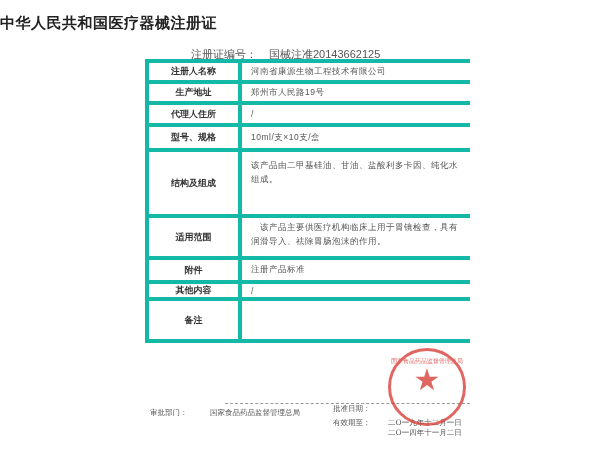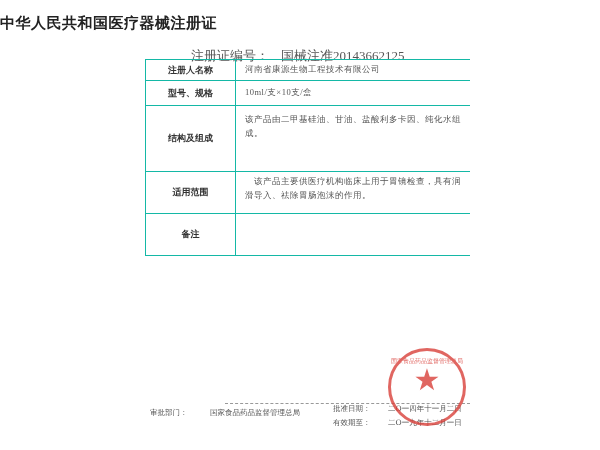--- a/index.html
+++ b/index.html
@@ -1,26 +1,26 @@
 <!DOCTYPE html>
 <html><head>
 <meta charset="utf-8">
 <style>
   html, body { margin:0; padding:0; }
   body { width:600px; height:450px; background:#ffffff; position:relative; overflow:hidden;
          font-family:"DejaVu Sans", sans-serif; color:#333; }
   .title { position:absolute; left:0; top:14px; width:600px; text-align:left;
            font-size:15px; font-weight:bold; color:#222; letter-spacing:0.5px; }
-  .regno { position:absolute; left:191px; top:47px; font-size:13px; color:#555;
-           font-family:Liberation Serif, serif; }
+  .regno { position:absolute; left:191px; top:47px; font-size:11px; color:#555;
+           font-family:Liberation Sans, sans-serif; }
   .regno .lbl { margin-right:12px; }
   table.cert { position:absolute; left:145px; top:59px; width:325px; border-collapse:collapse; }
-  table.cert td { border:1px solid #14b8a6; padding:0; font-size:9px; }
+  table.cert td { border:4px solid #14b8a6; padding:0; font-size:9px; }
   table.cert td.k { width:89px; text-align:center; font-weight:bold; color:#333; }
-  table.cert td.v { padding-left:9px; font-family:Liberation Serif, serif; color:#555; font-size:8.5px;
+  table.cert td.v { padding-left:9px; font-family:Liberation Sans, sans-serif; color:#555; font-size:8.5px;
                     border-right:none; letter-spacing:0.5px; }
   table.cert td.v.top { vertical-align:top; padding-top:6px; line-height:14px; padding-right:4px; }
   .footer { position:absolute; top:408px; font-size:7.5px; color:#555; font-family:"DejaVu Serif", serif; }
   .dash { position:absolute; left:225px; top:403px; width:245px; border-top:1px dashed #999; }
   .seal { position:absolute; left:388px; top:348px; width:72px; height:72px; border-radius:50%;
           border:3px solid #d9403a; opacity:0.8; }
   .seal-star { position:absolute; left:0; top:14px; width:72px; text-align:center;
                font-size:30px; color:#d9403a; line-height:30px; }
   .seal-text { position:absolute; left:0; top:6px; width:72px; text-align:center;
                font-size:6px; color:#d9403a; }
@@ -32,45 +32,61 @@
 <div class="regno">
   <span class="lbl">注册证编号：</span><span>国械注准20143662125</span>
 </div>
 
 <table class="cert">
   <tbody>
       <tr style="height:21px">
     <td class="k">注册人名称</td>
     <td class="v">河南省康源生物工程技术有限公司</td>
   </tr>
+  <tr style="height:21px">
+    <td class="k">生产地址</td>
+    <td class="v">郑州市人民路19号</td>
+  </tr>
+  <tr style="height:22px">
+    <td class="k">代理人住所</td>
+    <td class="v">/</td>
+  </tr>
   <tr style="height:25px">
     <td class="k">型号、规格</td>
     <td class="v">10ml/支×10支/盒</td>
   </tr>
   <tr style="height:66px">
     <td class="k">结构及组成</td>
     <td class="v top">该产品由二甲基硅油、甘油、盐酸利多卡因、纯化水组成。</td>
   </tr>
   <tr style="height:42px">
     <td class="k">适用范围</td>
     <td class="v top" style="padding-top:2px">　该产品主要供医疗机构临床上用于胃镜检查，具有润滑导入、祛除胃肠泡沫的作用。</td>
+  </tr>
+  <tr style="height:24px">
+    <td class="k">附件</td>
+    <td class="v">注册产品标准</td>
+  </tr>
+  <tr style="height:13px">
+    <td class="k">其他内容</td>
+    <td class="v">/</td>
   </tr>
   <tr style="height:42px">
     <td class="k">备注</td>
     <td class="v"></td>
   </tr>
 </tbody>
   </table>
 
 <div class="dash"></div>
 
 <div class="footer" style="left:150px;">审批部门：</div>
 <div class="footer" style="left:210px;">国家食品药品监督管理总局</div>
 
 <div class="footer" style="left:333px; top:404px;">批准日期：</div>
-<div class="footer" style="left:388px; top:404px;text-align:center;">二O一四年十一月二日</div>
+<div class="footer" style="left:388px; top:428px;text-align:center;">二O一四年十一月二日</div>
 <div class="footer" style="left:333px; top:418px;">有效期至：</div>
 <div class="footer" style="left:388px; top:418px;">二O一九年十二月一日</div>
 
 <div class="seal">
   <div class="seal-text">国家食品药品监督管理总局</div>
   <div class="seal-star">★</div>
 </div>
 
 </body></html>

